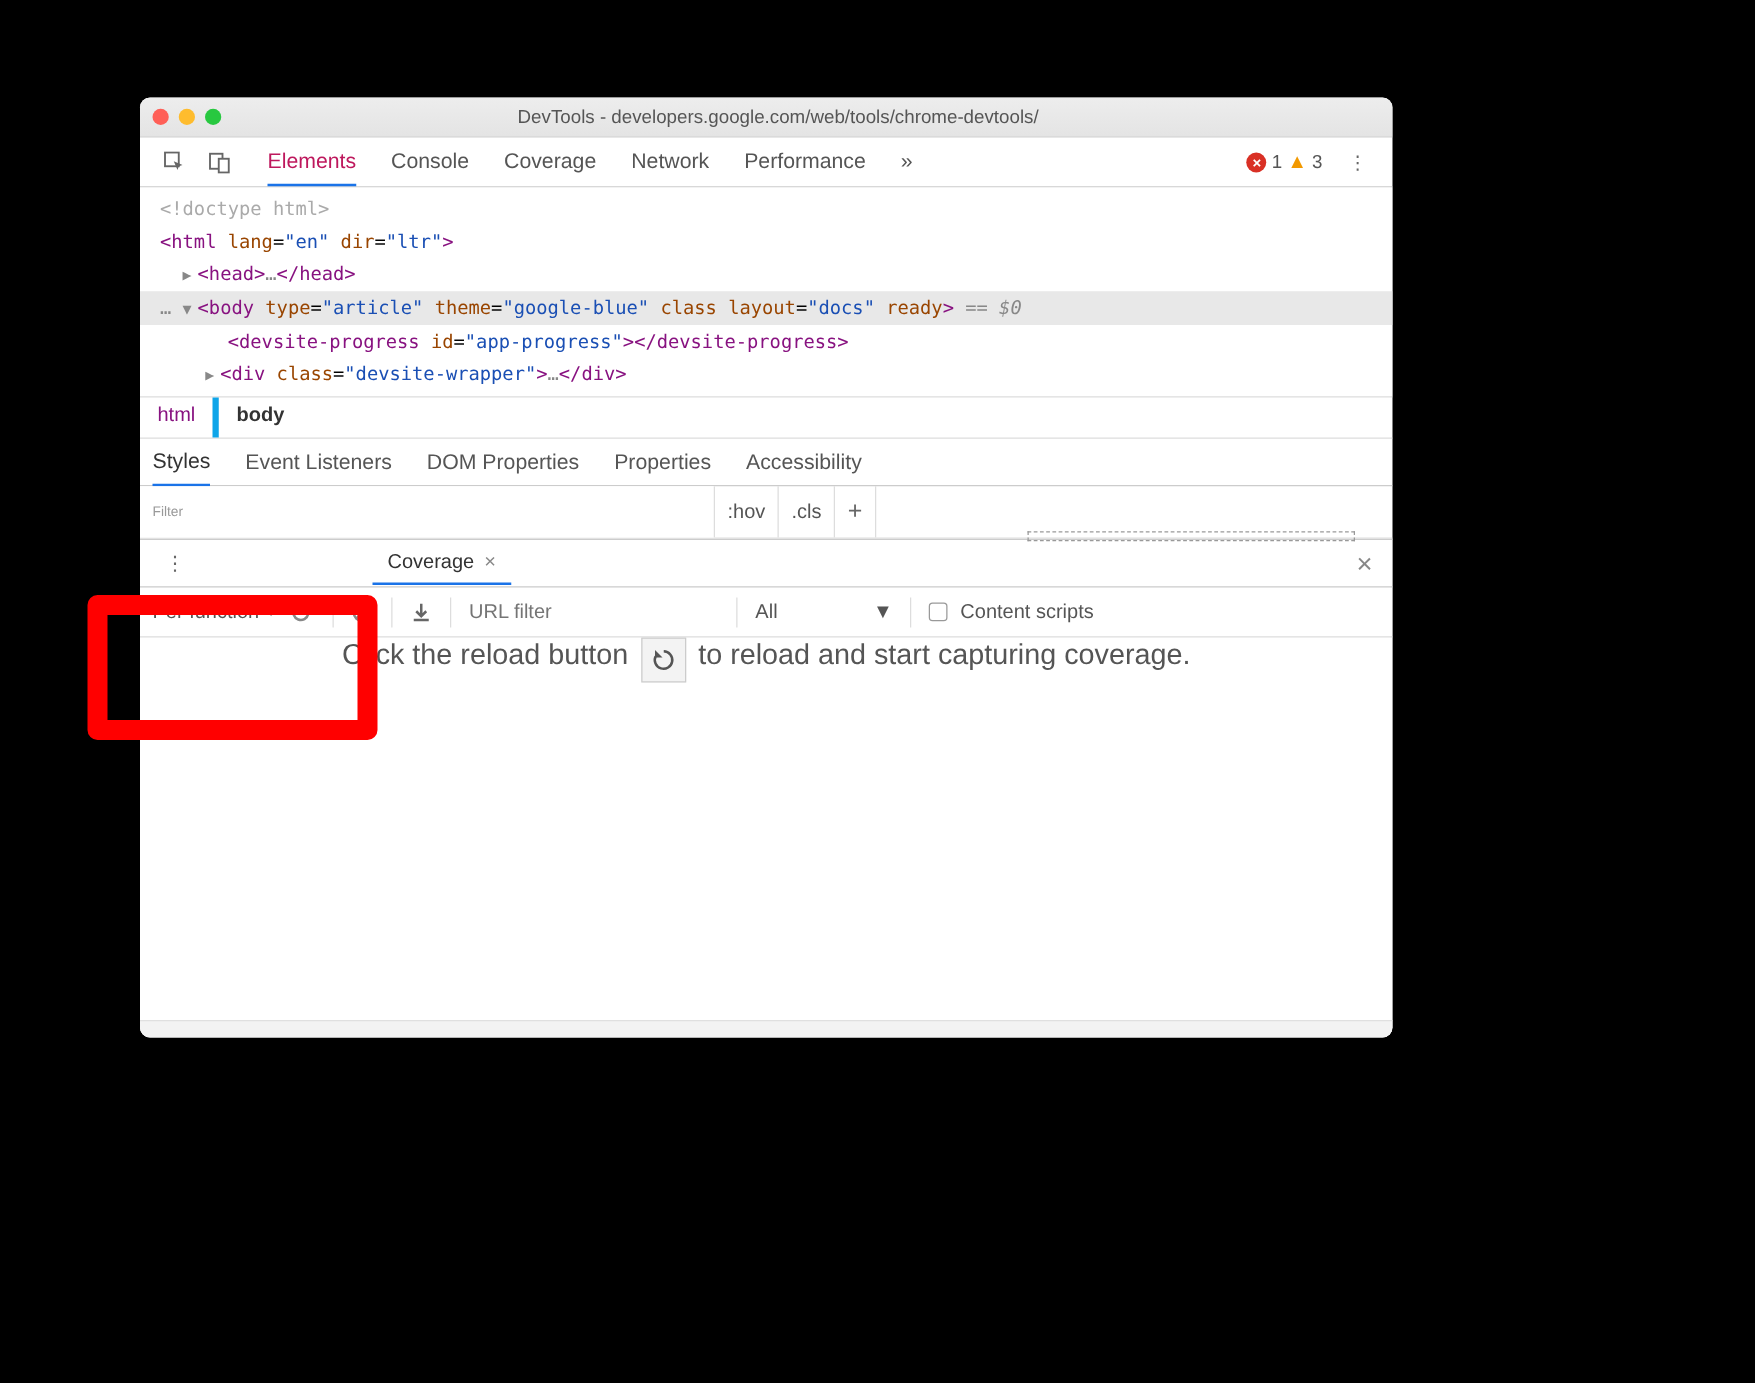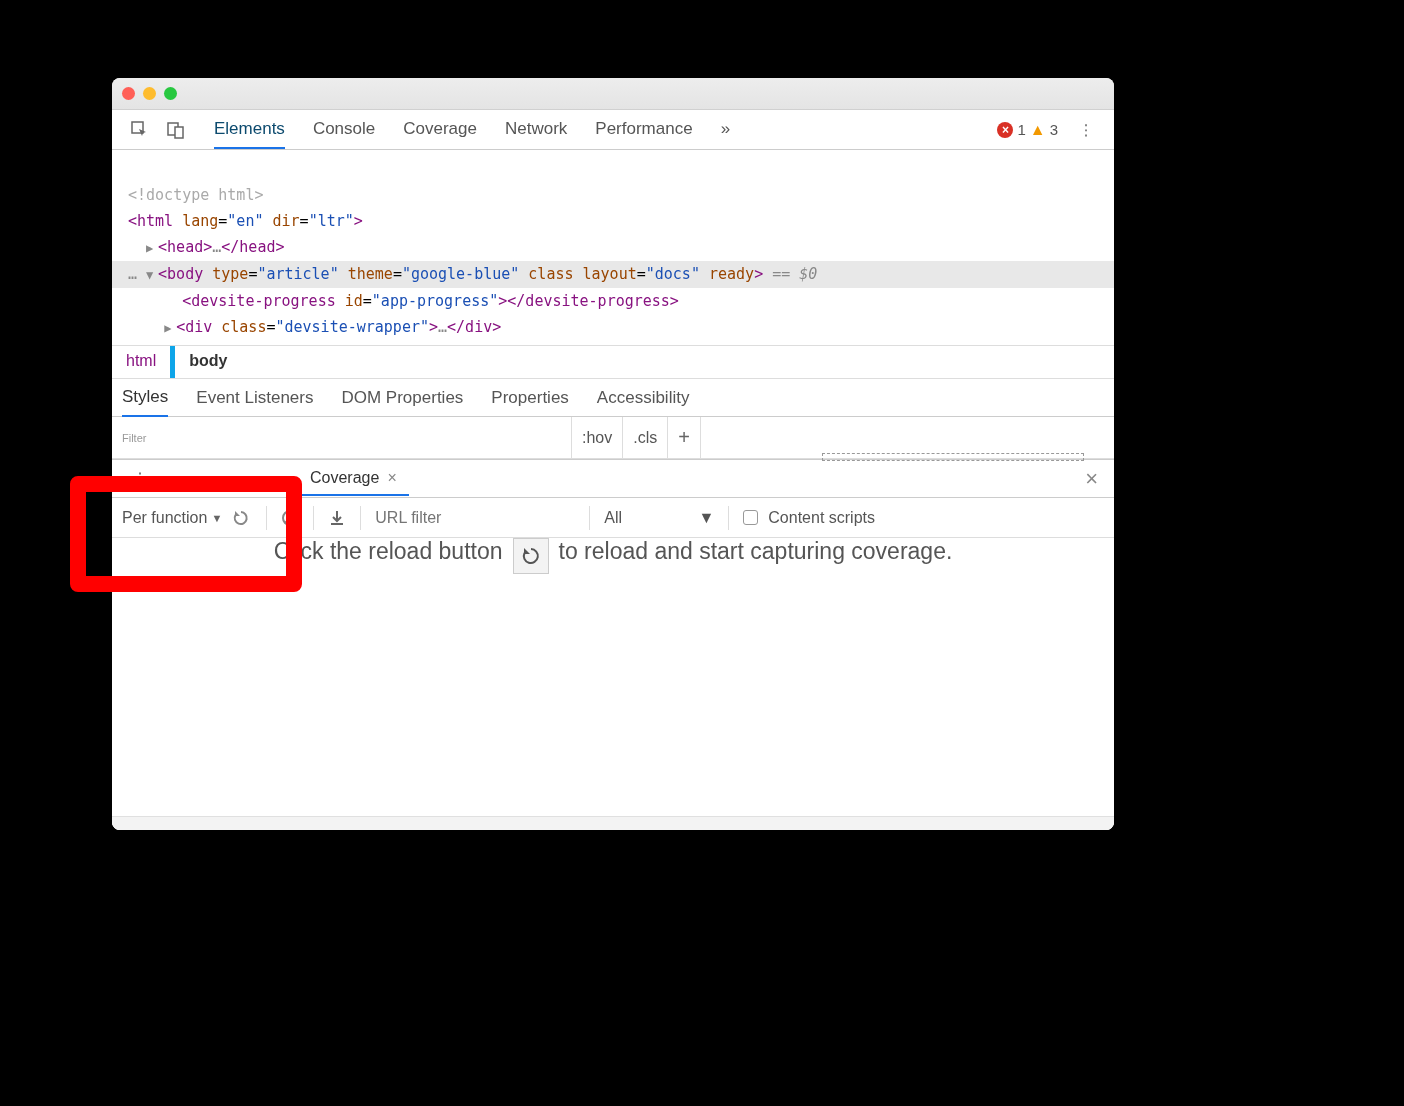--- a/index.html
+++ b/index.html
@@ -45,36 +45,36 @@
   align-items: center;
   border-bottom: 1px solid #ccc;
   padding: 0 10px;
   flex-shrink: 0;
   font-size: 17px;
   color: #555;
 }
 .ibtn { width: 24px; height: 24px; display:flex; align-items:center; justify-content:center; margin:0 6px; cursor:pointer; color:#666;}
 .tab-group { display: flex; gap: 28px; margin-left: 20px; flex: 1; }
 .tab { cursor: pointer; padding: 8px 0; }
-.tab.active { color: #0c4a6e; border-bottom: 2px solid #1a73e8; }
+.tab.active { color: #be185d; border-bottom: 2px solid #1a73e8; }
 .right-icons { display: flex; align-items: center; gap: 4px; font-size: 15px;}
 .err-circle { width:16px;height:16px;border-radius:50%;background:#d93025;color:#fff;display:inline-flex;align-items:center;justify-content:center;font-size:12px;font-weight:bold;}
 .warn-tri { color:#f29900; font-size: 16px;}
 
 .dom-panel {
   font-family: Menlo, Monaco, monospace;
   font-size: 15px;
   line-height: 26px;
   padding: 4px 0;
   background:#fff;
   flex-shrink:0;
 }
 .dom-line { padding: 0 16px; white-space: pre; }
 .selected { background: #e8e8e8; }
-.gray { color: #aaa; margin-top: 28px; }
+.gray { color: #aaa; }
 .tag { color: #881280; }
 .attr { color: #994500; }
 .val { color: #1a4fb4; }
 .tri { color: #888; font-size: 12px; display:inline-block; width:12px;}
 .dots { color:#888; }
 .eq0 { color:#888; font-style:italic; }
 
 .crumbs {
   height: 34px;
   border-top: 1px solid #ddd;
@@ -196,20 +196,21 @@
 <body>
 
 <div class="window">
 
   <div class="titlebar">
     <div class="traffic">
       <div class="light red"></div>
       <div class="light yellow"></div>
       <div class="light green"></div>
     </div>
+    <div class="title-text">DevTools - developers.google.com/web/tools/chrome-devtools/</div>
   </div>
 
   <div class="top-tabs">
     <div class="ibtn">
       <svg width="18" height="18" viewBox="0 0 18 18">
           <rect x="1" y="1" width="11" height="11" fill="none" stroke="#666" stroke-width="1.5"></rect>
           <path d="M8 8 L15 11 L12 12 L11 15 Z" fill="#666"></path>
         </svg>
     </div>
     <div class="ibtn">

